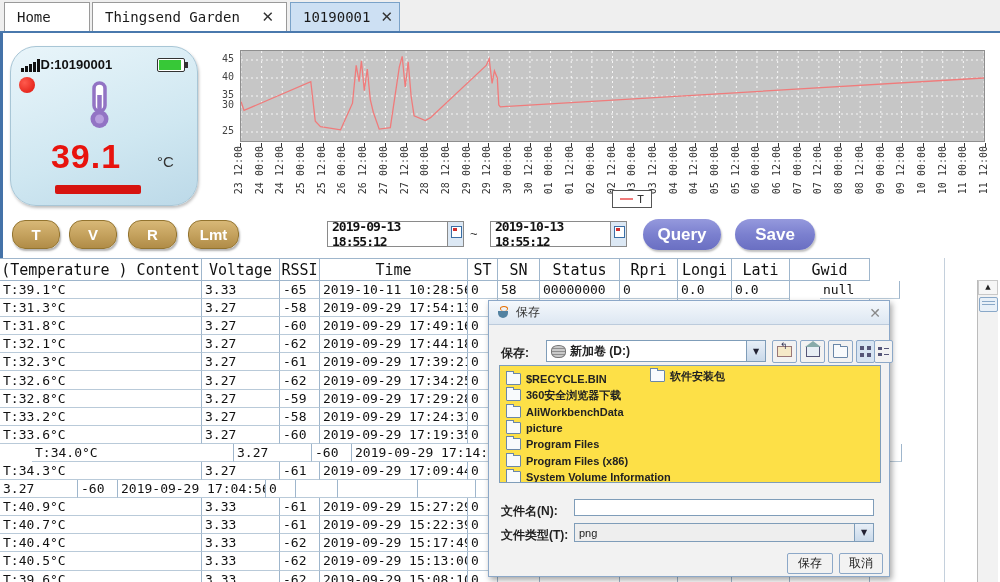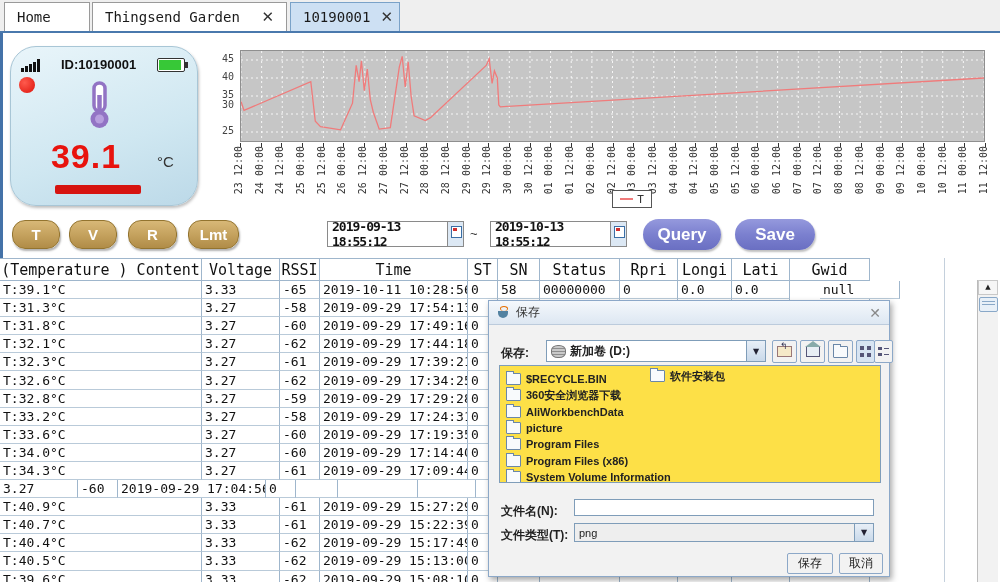--- a/index.html
+++ b/index.html
@@ -14,21 +14,21 @@
   .tab.active{background:#cde0f3;border-color:#7aa2c8;}
   .tab .close{margin-left:auto;font:15px "DejaVu Sans",sans-serif;color:#333;padding-left:10px;cursor:pointer;}
   
   .win-left{position:absolute;left:0;top:33px;width:3px;height:549px;background:#4472a8;}
   
   .dev{position:absolute;left:10px;top:46px;width:186px;height:158px;border-radius:26px;
        background:linear-gradient(160deg,#e9f5fa 0%,#cfe7f1 60%,#bcd9e8 100%);
        border:1px solid #a8c6d6;box-shadow:1px 2px 3px rgba(0,0,0,.25);}
   .sig{position:absolute;left:10px;top:12px;width:22px;height:13px;}
   .sig i{position:absolute;bottom:0;width:3px;background:#111;}
-  .dev-id{position:absolute;left:50px;top:10px;font:bold 13px "Liberation Sans",sans-serif;color:#111;}
+  .dev-id{position:absolute;left:26px;top:10px;font:bold 13px "Liberation Sans",sans-serif;color:#111;}
   .batt{position:absolute;left:146px;top:11px;width:26px;height:12px;border:1px solid #333;border-radius:2px;
         background:#fff;}
   .batt::before{content:"";position:absolute;left:1px;top:1px;right:3px;bottom:1px;background:#37c837;}
   .batt::after{content:"";position:absolute;right:-4px;top:3px;width:3px;height:6px;background:#333;}
   .rec{position:absolute;left:8px;top:30px;width:16px;height:16px;border-radius:50%;
        background:radial-gradient(circle at 35% 35%,#ff5a4d,#dc130b);}
   .thermo{position:absolute;left:72px;top:34px;}
   .temp-big{position:absolute;left:0;top:90px;width:150px;text-align:center;
             font:bold 34px "Liberation Sans",sans-serif;color:#e8130d;letter-spacing:1px;}
   .temp-unit{position:absolute;left:146px;top:106px;font:15px "Liberation Sans",sans-serif;color:#333;}
@@ -448,21 +448,21 @@
         <div class="tcell" style="width: 148px; height: 18.1px;">2019-09-29 17:19:35</div>
         <div class="tcell" style="width: 30px; height: 18.1px;">0</div>
         <div class="tcell" style="width: 42px; height: 18.1px;"></div>
         <div class="tcell" style="width: 80px; height: 18.1px;"></div>
         <div class="tcell" style="width: 58px; height: 18.1px;"></div>
         <div class="tcell" style="width: 54px; height: 18.1px;"></div>
         <div class="tcell" style="width: 58px; height: 18.1px;"></div>
         <div class="tcell" style="width: 80px; height: 18.1px;"></div>
       </div>
       <div class="trow">
-        <div class="tcell" style="width: 202px; height: 18.1px;">T:34.0°C</div>
+        <div class="tcell" style="width: 202px; height: 18.1px; margin-left: 32px;">T:34.0°C</div>
         <div class="tcell" style="width: 78px; height: 18.1px;">3.27</div>
         <div class="tcell" style="width: 40px; height: 18.1px;">-60</div>
         <div class="tcell" style="width: 148px; height: 18.1px;">2019-09-29 17:14:40</div>
         <div class="tcell" style="width: 30px; height: 18.1px;">0</div>
         <div class="tcell" style="width: 42px; height: 18.1px;"></div>
         <div class="tcell" style="width: 80px; height: 18.1px;"></div>
         <div class="tcell" style="width: 58px; height: 18.1px;"></div>
         <div class="tcell" style="width: 54px; height: 18.1px;"></div>
         <div class="tcell" style="width: 58px; height: 18.1px;"></div>
         <div class="tcell" style="width: 80px; height: 18.1px;"></div>

